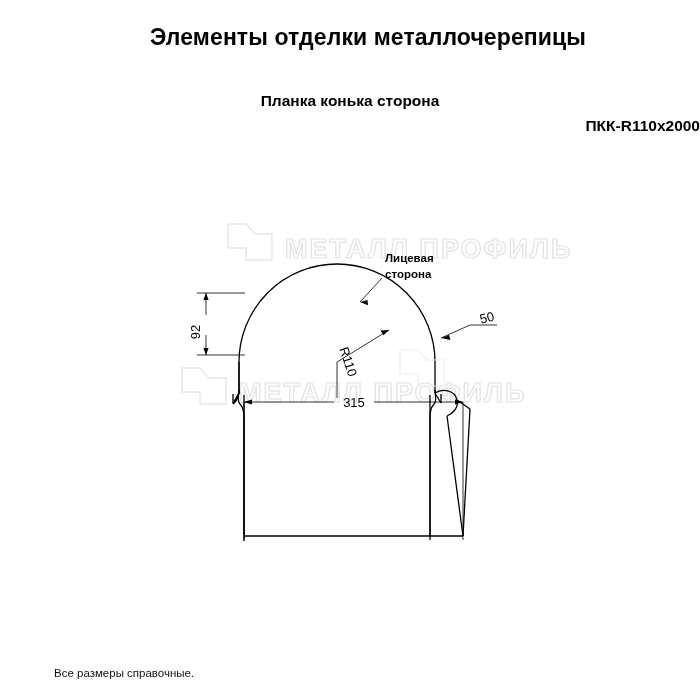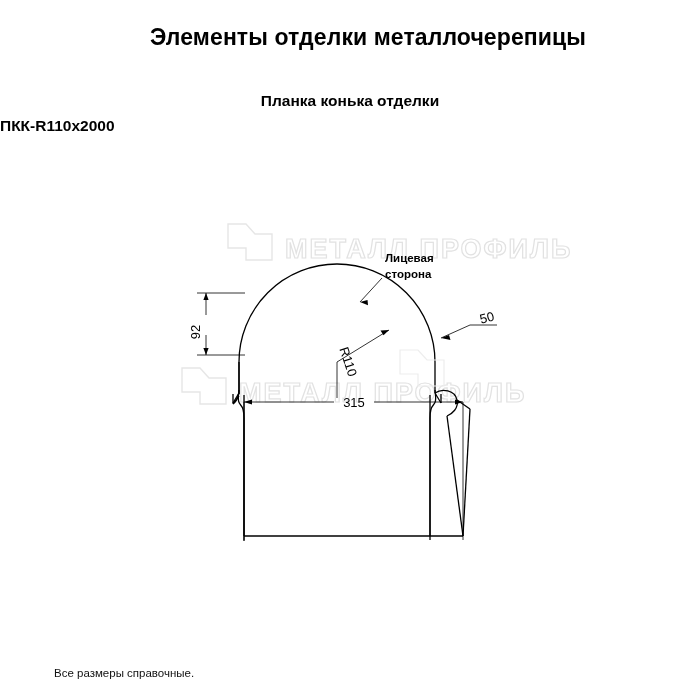--- a/index.html
+++ b/index.html
@@ -39,21 +39,21 @@
     text-align: center;
     font-size: 15.5px;
     font-weight: bold;
     color: #000;
   }
   .code {
     position: absolute;
     top: 117px;
     left: 0;
     width: 700px;
-    text-align: left;
+    text-align: right;
     font-size: 15.5px;
     font-weight: bold;
     color: #000;
   }
   .drawing {
     position: absolute;
     top: 150px;
     left: 0;
     width: 608px;
     height: 450px;
@@ -91,21 +91,21 @@
     stroke-width: 1.2px;
     letter-spacing: 2px;
   }
 </style>
 </head>
 <body>
 
 <div class="page">
 
   <div class="title">Элементы отделки металлочерепицы</div>
-  <div class="subtitle">Планка конька отделки</div>
+  <div class="subtitle">Планка конька сторона</div>
   <div class="code">ПКК-R110х2000</div>
 
   <div class="drawing">
     <svg width="700" height="450" viewBox="0 0 700 450" xmlns="http://www.w3.org/2000/svg">
 
       <g opacity="1">
         <g transform="translate(228,74)">
           <path d="M0,24 L0,0 L18,0 L27,10 L44,10 L44,36 L18,36 L18,24 Z" fill="none" stroke="#e6e6e6" stroke-width="1.4"></path>
         </g>
         <text class="wm-text" x="285" y="108">МЕТАЛЛ ПРОФИЛЬ</text>

